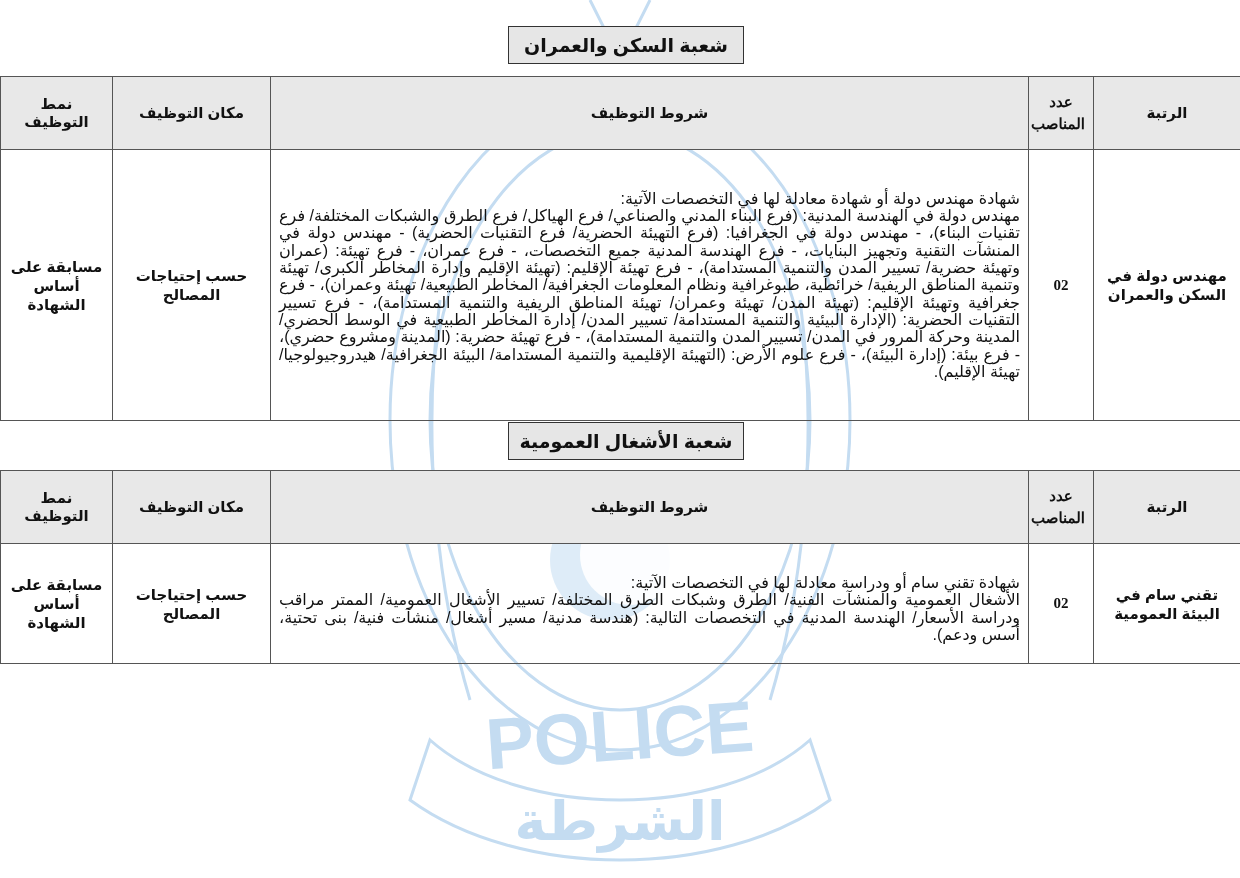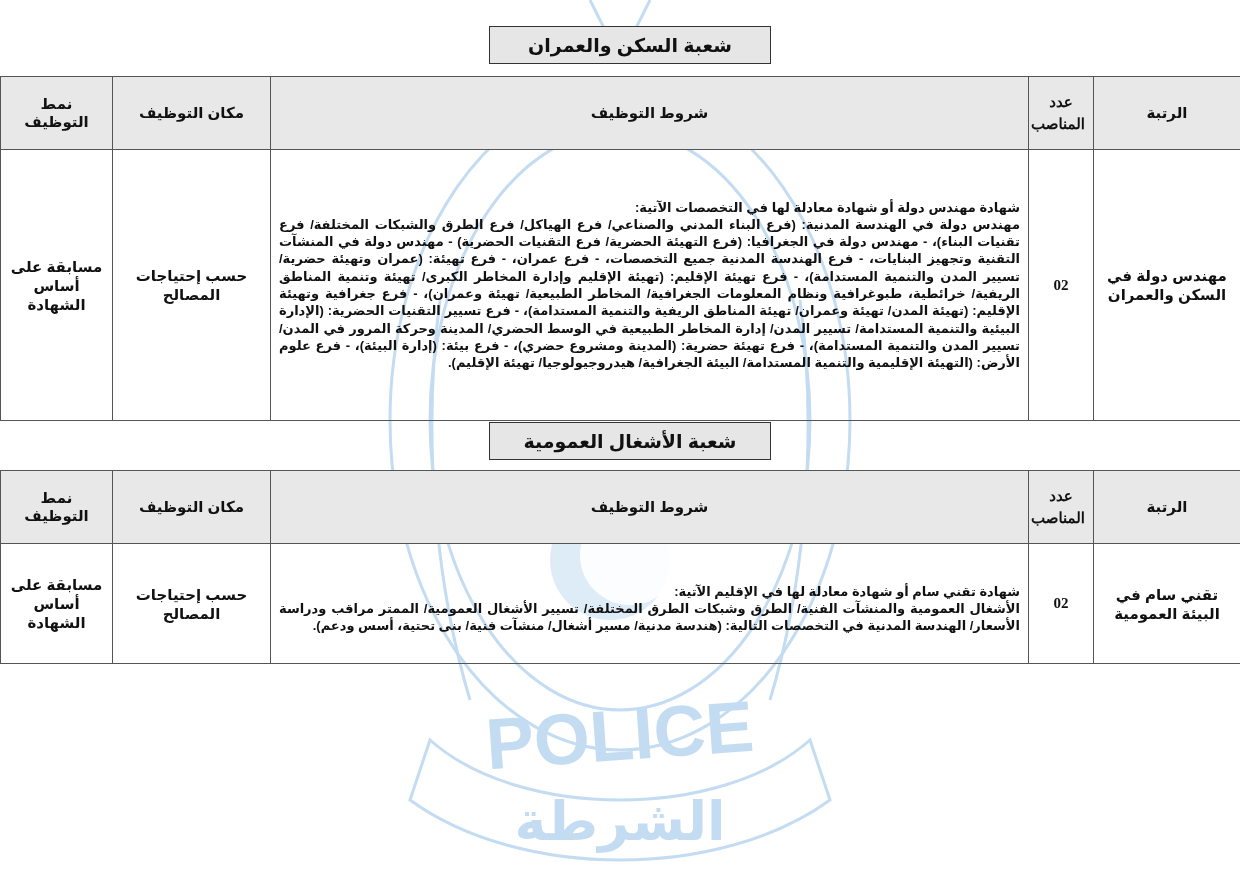--- a/index.html
+++ b/index.html
@@ -7,41 +7,41 @@
     width: 1240px; height: 878px; position: relative; overflow: hidden;
     background: #ffffff; color: #111;
     font-family: "Liberation Sans", "DejaVu Sans", sans-serif;
   }
   .watermark {
     position: absolute; left: 0; top: 0; width: 1240px; height: 878px;
     pointer-events: none; z-index: 0;
   }
   .page { position: relative; z-index: 1; }
   .section-title {
-    position: absolute; left: 489px; width: 282px; height: 38px;
+    position: absolute; left: 508px; width: 236px; height: 38px;
     background: #e6e6e6; border: 1px solid #333; box-sizing: border-box;
     display: flex; align-items: center; justify-content: center;
     font-weight: bold; font-size: 19px; direction: rtl;
   }
   table.jobs {
     position: absolute; left: 0; width: 1240px; border-collapse: collapse;
     direction: rtl; table-layout: fixed;
   }
   table.jobs th, table.jobs td {
     border: 1px solid #555; padding: 0 8px; vertical-align: middle;
   }
   table.jobs th {
     background: #e8e8e8; font-weight: bold; font-size: 15px; text-align: center;
   }
   table.jobs td { background: transparent; }
   td.rank { font-weight: bold; font-size: 15px; text-align: center; line-height: 19px; margin-top: 46px; }
   td.count { font-weight: bold; font-size: 15px; text-align: center; font-family: "Liberation Serif", serif; }
   td.conditions {
-    font-size: 13px; line-height: 17.3px; text-align: justify; text-align-last: right;
-    padding: 6px 8px 4px 8px; vertical-align: top; font-weight: bold;
+    font-size: 16px; line-height: 17.3px; text-align: justify; text-align-last: right;
+    padding: 6px 8px 4px 8px; vertical-align: top;
   }
   td.place, td.mode { font-weight: bold; font-size: 15px; text-align: center; line-height: 19px; }
   .cond-line { display: block; }
   col.c-rank { width: 147px; }
   col.c-count { width: 65px; }
   col.c-cond { width: 758px; }
   col.c-place { width: 158px; }
   col.c-mode { width: 112px; }
   th.h-count { line-height: 22px; font-size: 15px; font-family: Liberation Serif, serif; }
 </style>
@@ -115,21 +115,21 @@
         <th>شروط التوظيف</th>
         <th>مكان التوظيف</th>
         <th>نمط التوظيف</th>
       </tr>
     </thead>
     <tbody>
       <tr style="height:120px;">
         <td class="rank">تقني سام في البيئة العمومية</td>
         <td class="count">02</td>
         <td class="conditions" style="padding-top:10px;">
-          <span class="cond-line">شهادة تقني سام أو شهادة معادلة لها في الإقليم الآتية:</span>
+          <span class="cond-line">شهادة تقني سام أو ودراسة معادلة لها في التخصصات الآتية:</span>
           <span class="cond-line">الأشغال العمومية والمنشآت الفنية/ الطرق وشبكات الطرق المختلفة/ تسيير الأشغال العمومية/ الممتر مراقب ودراسة الأسعار/ الهندسة المدنية في التخصصات التالية: (هندسة مدنية/ مسير أشغال/ منشآت فنية/ بنى تحتية، أسس ودعم).</span>
         </td>
         <td class="place">حسب إحتياجات المصالح</td>
         <td class="mode">مسابقة على أساس الشهادة</td>
       </tr>
     </tbody>
   </table>
 
 </div>
 

